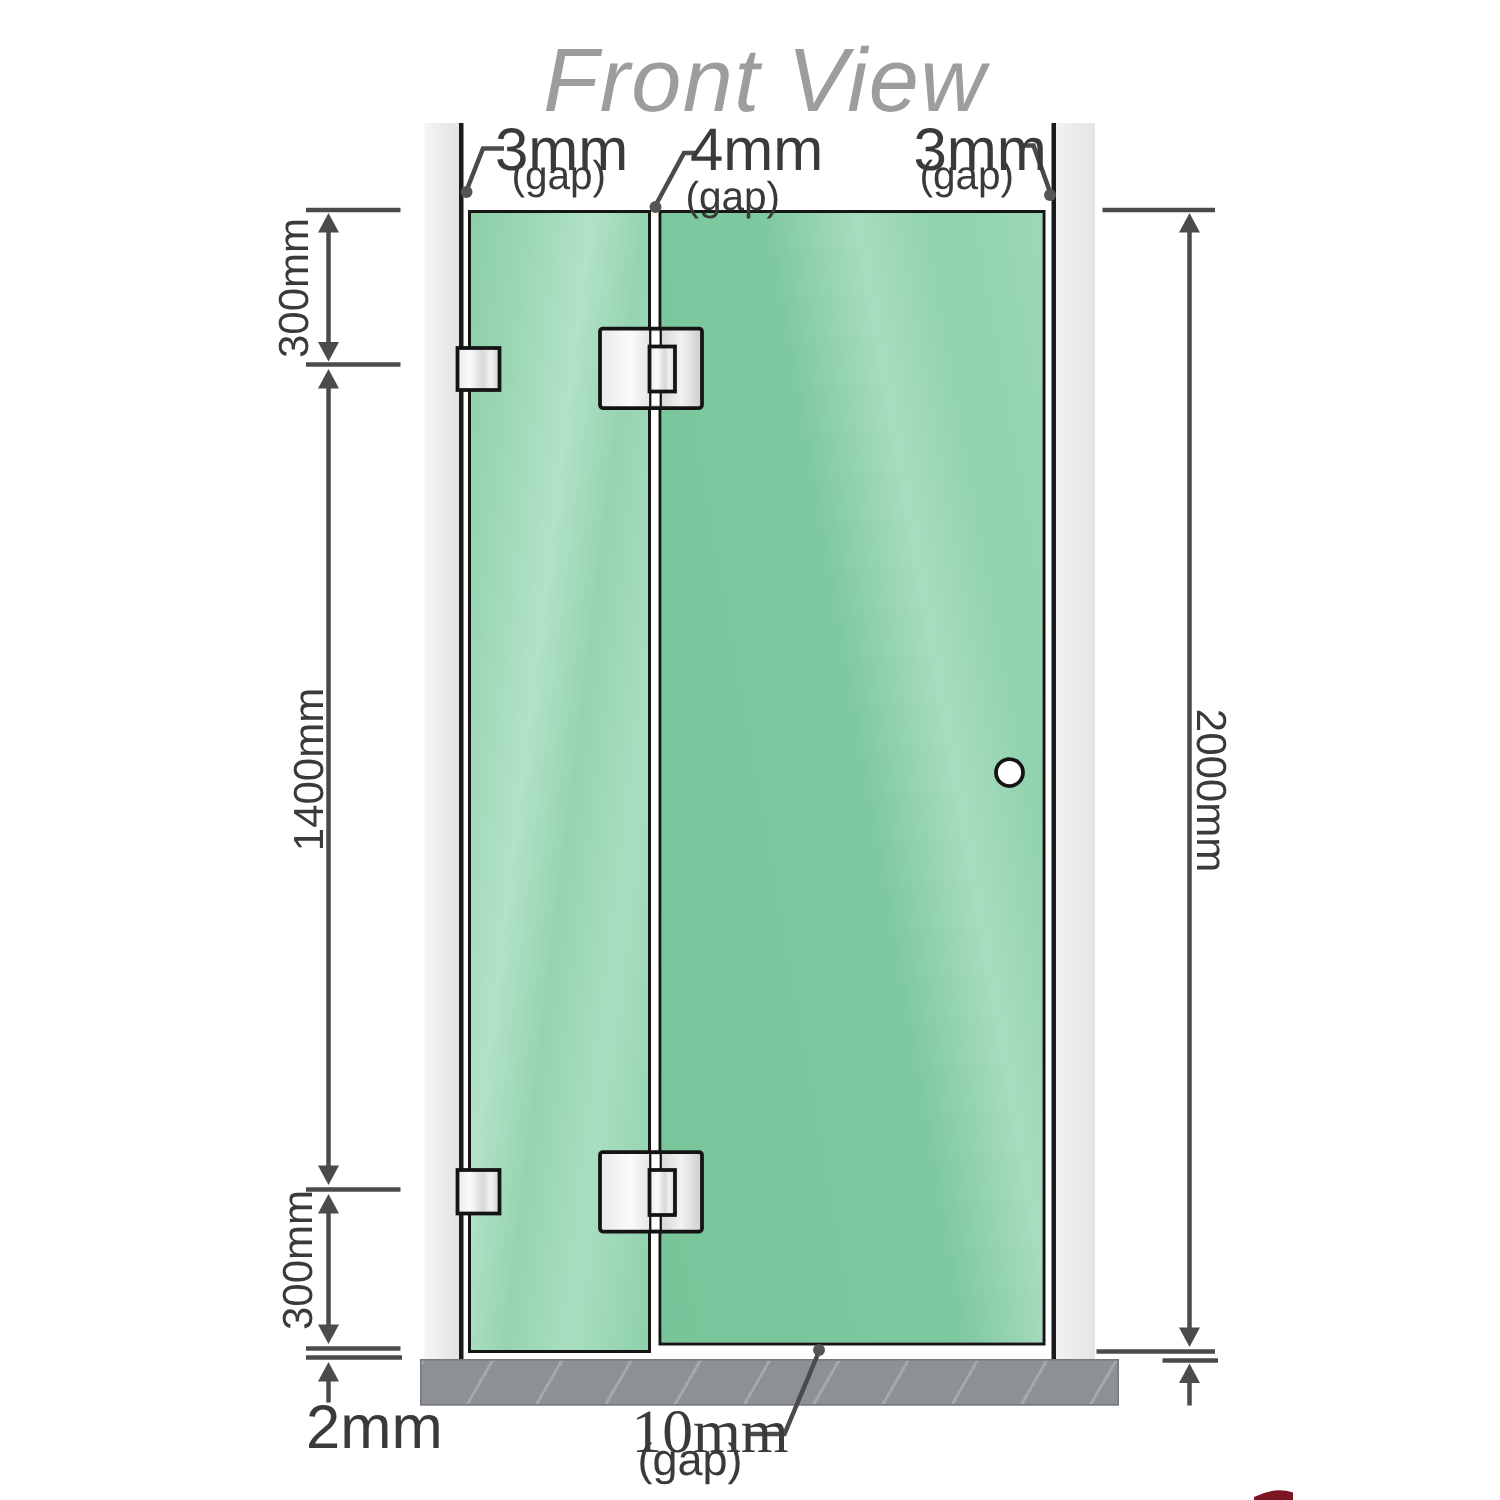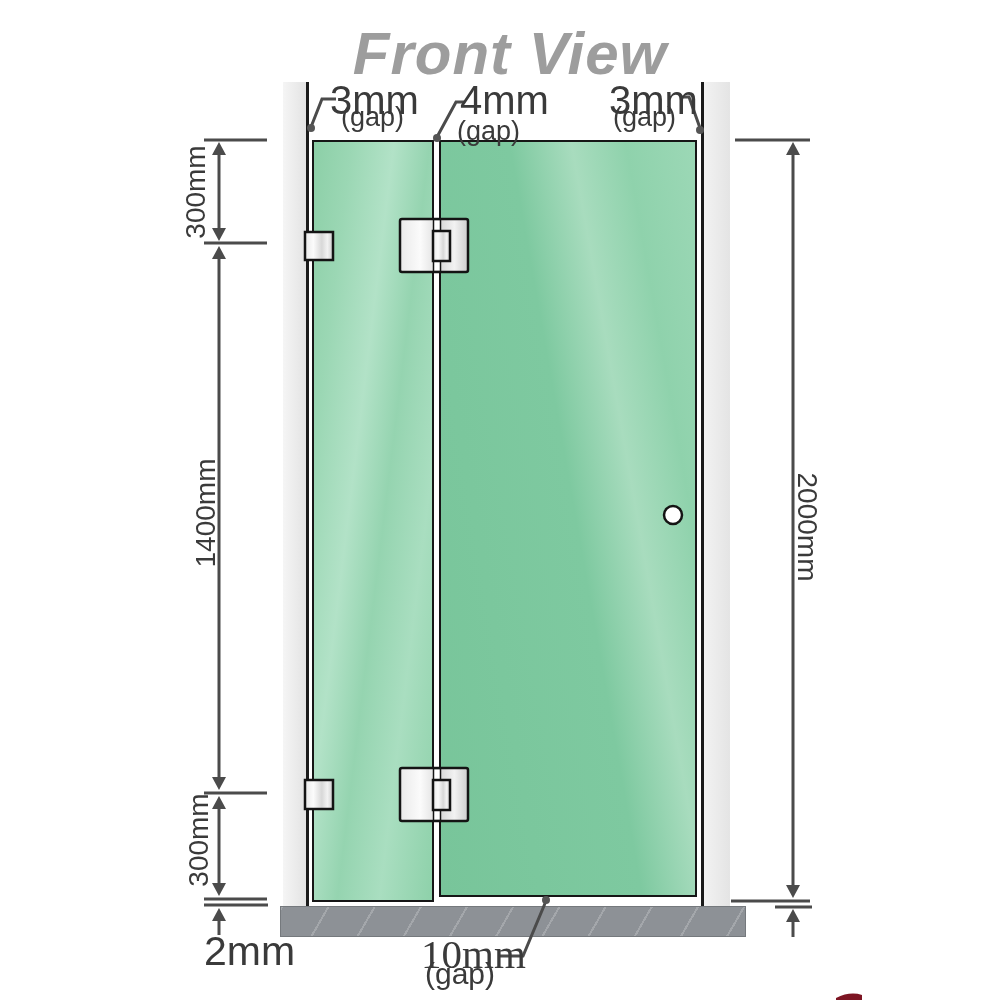--- a/index.html
+++ b/index.html
@@ -2,21 +2,21 @@
 <html><head>
 <meta charset="utf-8">
 <style>
   html,body { margin:0; padding:0; background:#ffffff; }
   .canvas {
     position:relative; width:1000px; height:1000px; background:#ffffff;
     font-family:"Liberation Sans", sans-serif; overflow:hidden;
   }
   .title {
     position:absolute; left:330px; top:24px; width:360px; text-align:center;
-    font-size:60px; font-weight:bold; font-style:italic; color:#9d9d9d;
+    font-size:60px; font-weight:normal; font-style:italic; color:#9d9d9d;
     letter-spacing:1px; line-height:1; white-space:nowrap;
   }
   .wall { position:absolute; top:82px; height:824px; }
   .wall.left  { left:283px; width:23px; background:linear-gradient(90deg,#f5f5f5,#e3e3e3); }
   .wall.right { left:704px; width:26px; background:linear-gradient(90deg,#f2f2f2,#e4e4e4); }
   .wall-line { position:absolute; top:82px; width:3px; height:824px; background:#1a1a1a; }
   .glass { position:absolute; border:2px solid #161616; box-sizing:border-box; }
   .fixed-panel {
     left:312px; top:140px; width:122px; height:762px;
     background:linear-gradient(97deg,#8ccfa7 0%,#9bd7b4 18%,#b2e2c7 38%,#95d4b0 55%,#a9dec0 75%,#8ed1aa 100%);

